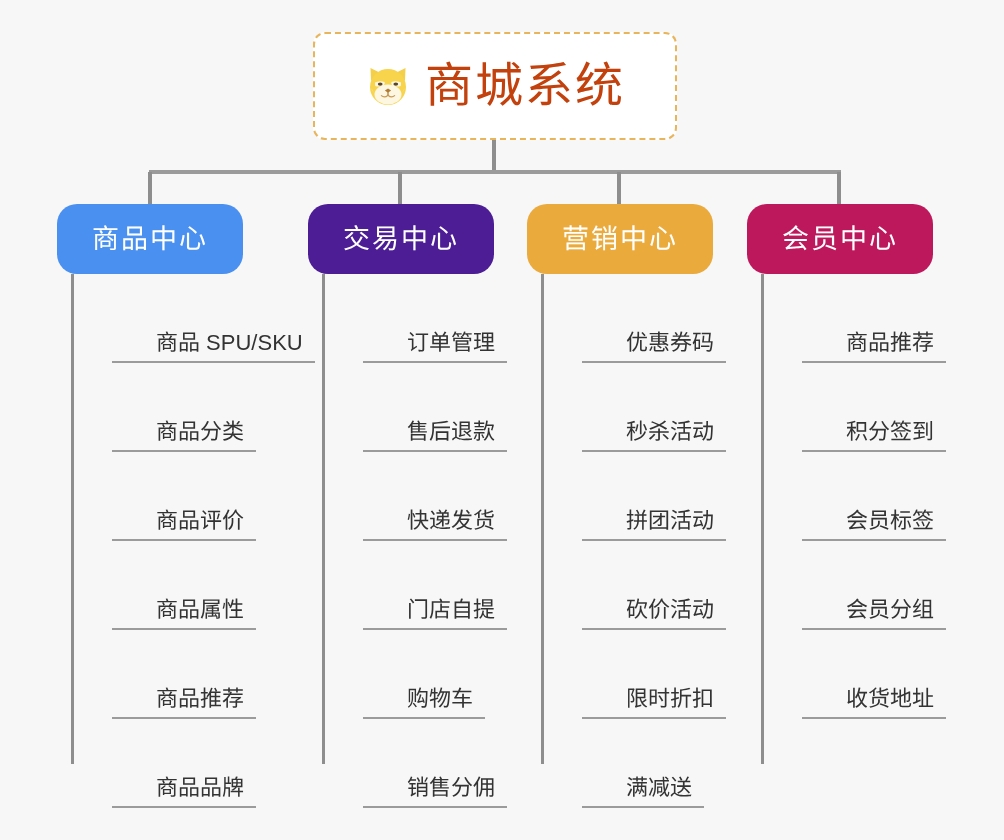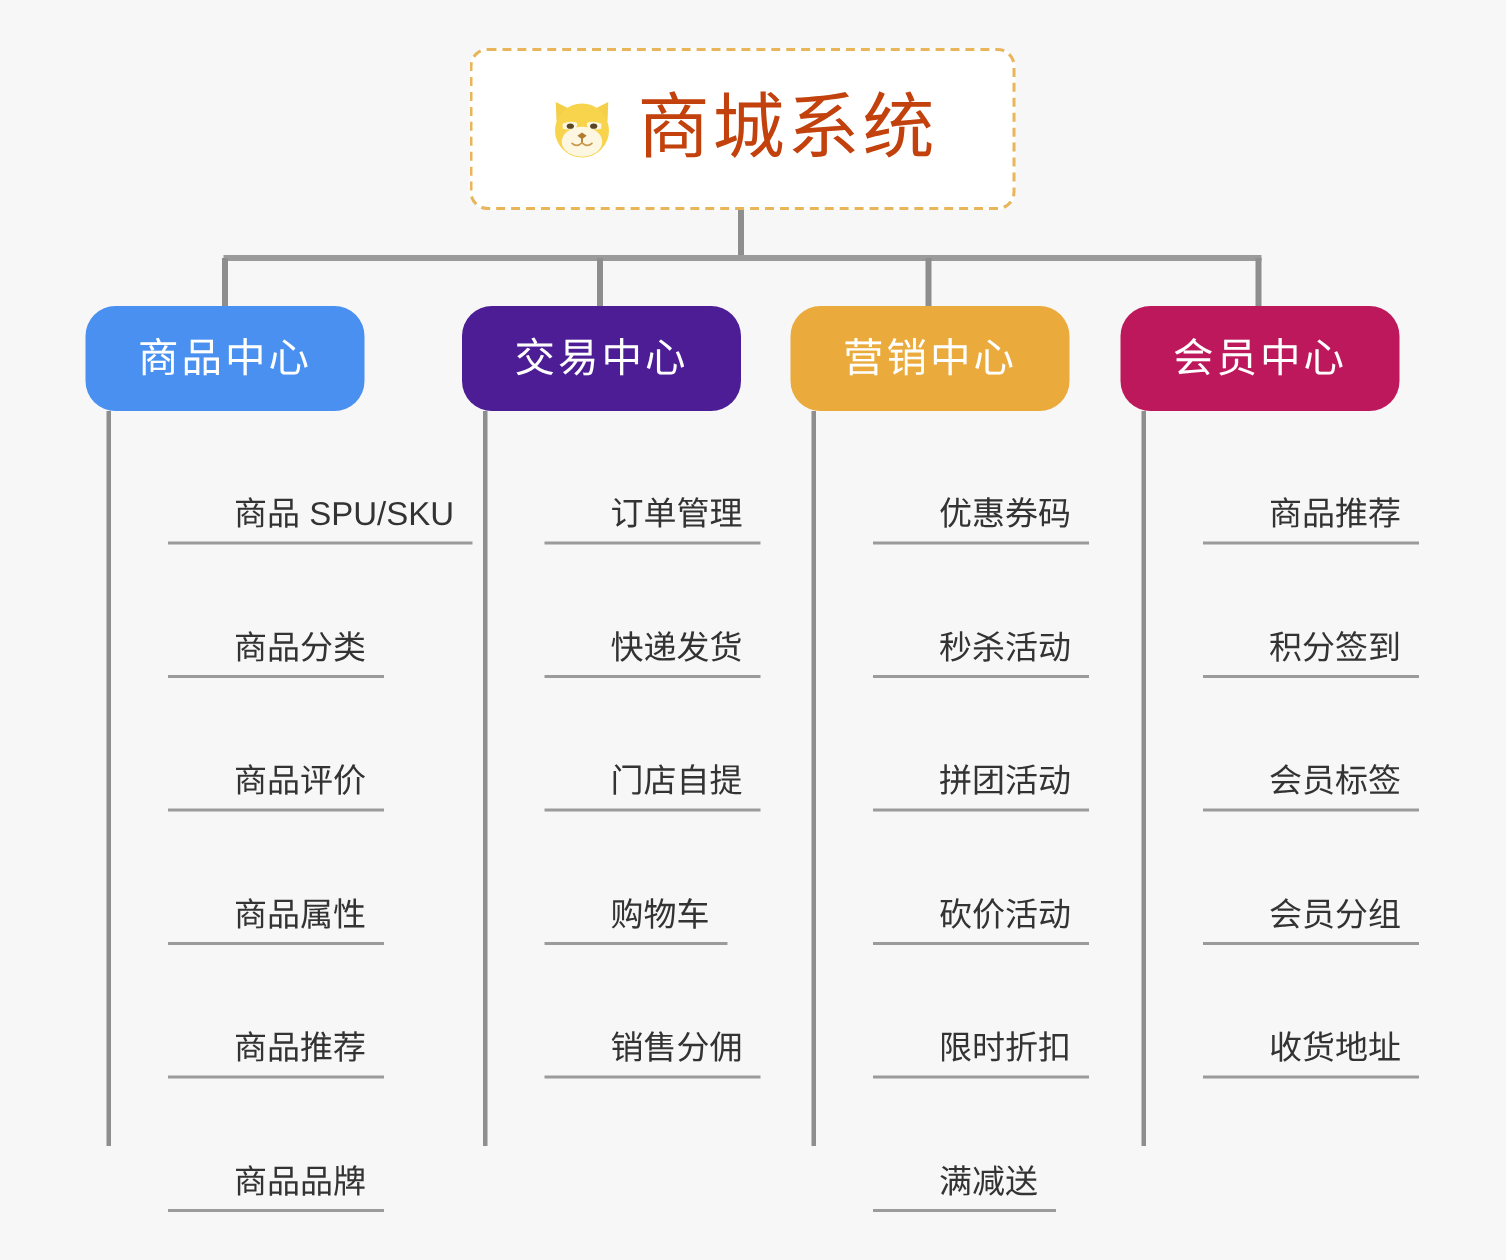--- a/index.html
+++ b/index.html
@@ -192,20 +192,23 @@
   <div class="branch" style="left:308px; width:186px;">
     <div class="cat-box" style="width:186px; background:#4c1d95;">
       <span class="cat-label">交易中心</span>
     </div>
     <div class="spine" style="left:14px; top:70px; height:490px;"></div>
     <div class="leaf-list" style="left:14px;">
       <div class="leaf">
         <div class="leaf-inner"><span class="leaf-label">订单管理</span></div>
       </div>
       <div class="leaf">
+        <div class="leaf-inner"><span class="leaf-label">售后退款</span></div>
+      </div>
+      <div class="leaf">
         <div class="leaf-inner"><span class="leaf-label">快递发货</span></div>
       </div>
       <div class="leaf">
         <div class="leaf-inner"><span class="leaf-label">门店自提</span></div>
       </div>
       <div class="leaf">
         <div class="leaf-inner"><span class="leaf-label">购物车</span></div>
       </div>
       <div class="leaf">
         <div class="leaf-inner"><span class="leaf-label">销售分佣</span></div>

